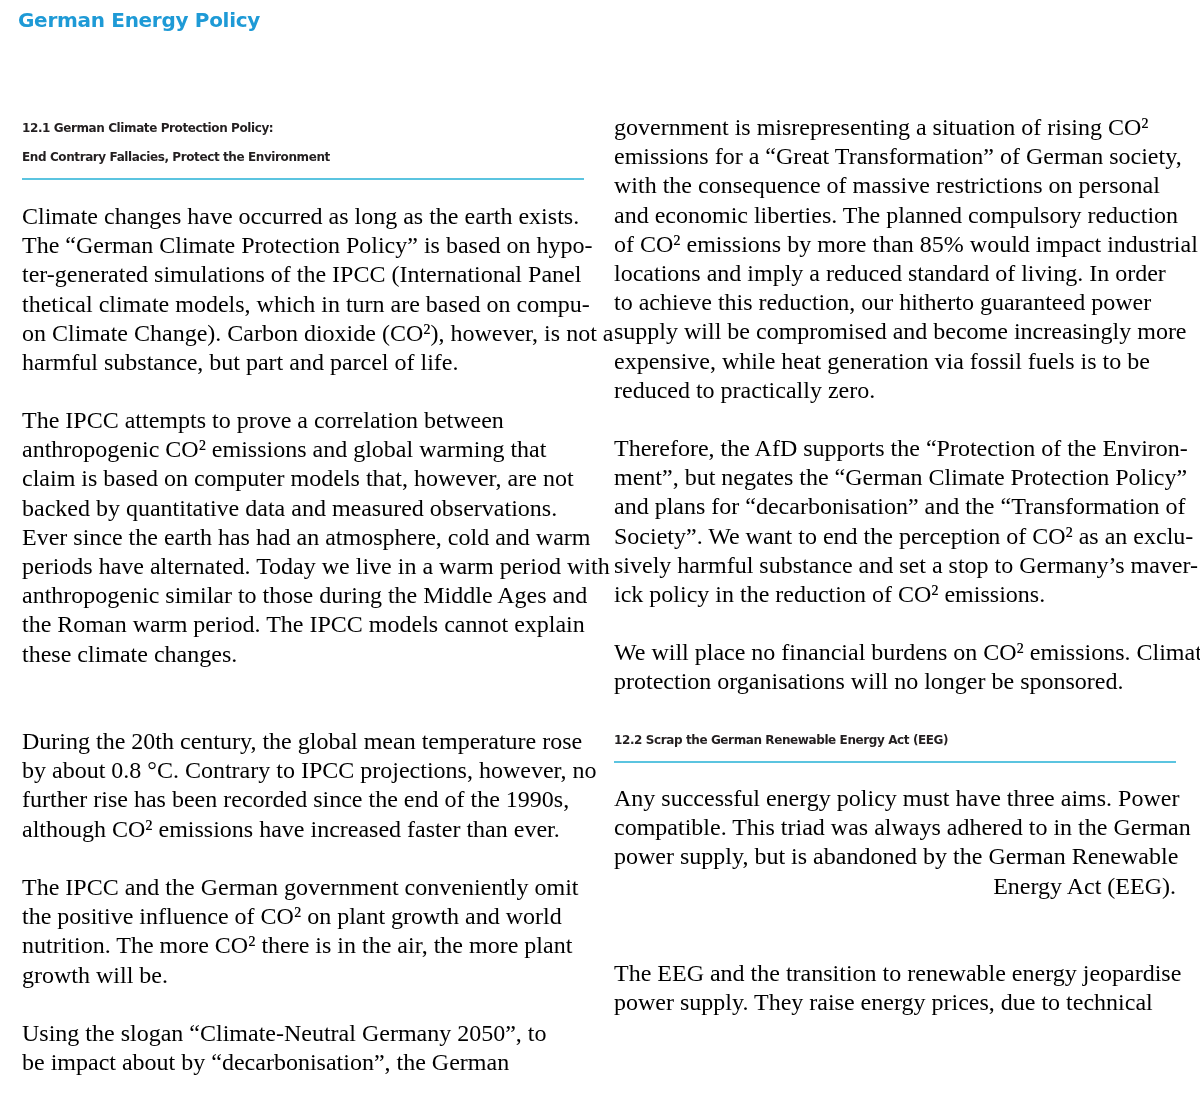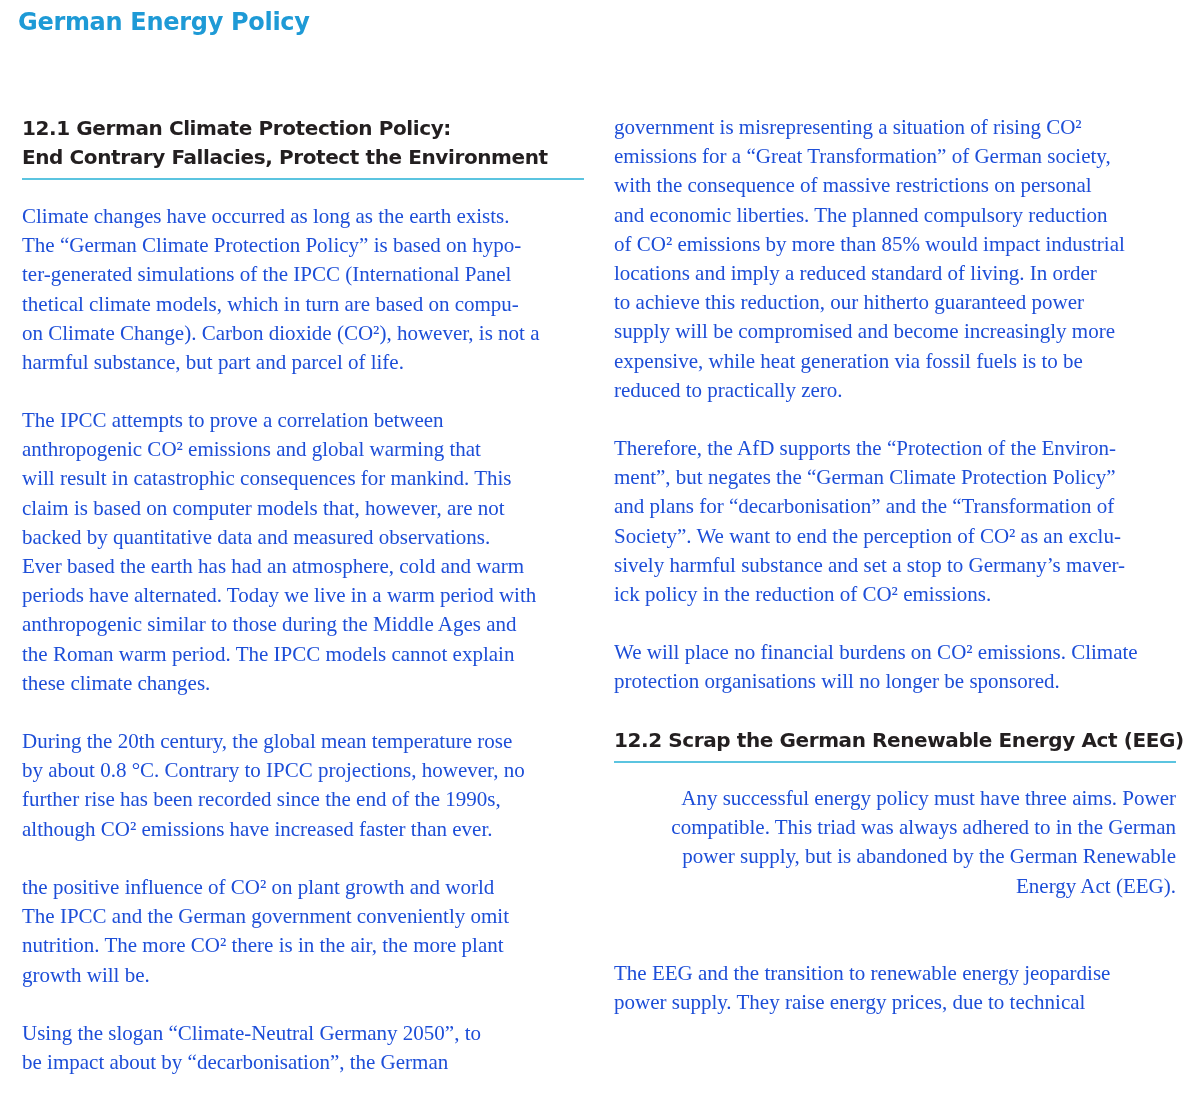--- a/index.html
+++ b/index.html
@@ -13,51 +13,51 @@
       position: relative;
       overflow: hidden;
       color: #231f20;
     }
     .running-header {
       position: absolute;
       left: 18px;
       top: 8px;
       font-family: "DejaVu Sans", sans-serif;
       font-weight: bold;
-      font-size: 24px;
+      font-size: 20px;
       letter-spacing: -0.3px;
       color: #1e9ad6;
     }
     .column {
       position: absolute;
       top: 0;
     }
     .col-left {
       left: 22px;
       width: 562px;
     }
     .col-right {
       left: 614px;
       width: 562px;
     }
     .section-heading {
       font-family: "DejaVu Sans", sans-serif;
       font-weight: bold;
-      font-size: 20px;
+      font-size: 12px;
       line-height: 29px;
       letter-spacing: -0.4px;
       color: #231f20;
       padding-bottom: 6px;
       border-bottom: 2px solid #5bc4e0;
     }
     .body-text {
       font-family: "Liberation Serif", "DejaVu Serif", serif;
-      font-size: 21px;
+      font-size: 24px;
       line-height: 29.2px;
-      color: #1d4ed8;
+      color: #000000;
     }
     .line {
       display: block;
       white-space: nowrap;
     }
     .abs {
       position: absolute;
       left: 0;
       right: 0;
     }
@@ -79,40 +79,39 @@
     <span class="line">The “German Climate Protection Policy” is based on hypo-</span>
     <span class="line">ter-generated simulations of the IPCC (International Panel</span>
     <span class="line">thetical climate models, which in turn are based on compu-</span>
     <span class="line">on Climate Change). Carbon dioxide (CO²), however, is not a</span>
     <span class="line">harmful substance, but part and parcel of life.</span>
   </div>
 
   <div class="abs body-text" style="top:406px;">
     <span class="line">The IPCC attempts to prove a correlation between</span>
     <span class="line">anthropogenic CO² emissions and global warming that</span>
-    <span class="line">will result in catastrophic consequences for mankind. This</span>
     <span class="line">claim is based on computer models that, however, are not</span>
     <span class="line">backed by quantitative data and measured observations.</span>
-    <span class="line">Ever based the earth has had an atmosphere, cold and warm</span>
+    <span class="line">Ever since the earth has had an atmosphere, cold and warm</span>
     <span class="line">periods have alternated. Today we live in a warm period with</span>
     <span class="line">anthropogenic similar to those during the Middle Ages and</span>
     <span class="line">the Roman warm period. The IPCC models cannot explain</span>
     <span class="line">these climate changes.</span>
   </div>
 
   <div class="abs body-text" style="top:727px;">
     <span class="line">During the 20th century, the global mean temperature rose</span>
     <span class="line">by about 0.8 °C. Contrary to IPCC projections, however, no</span>
     <span class="line">further rise has been recorded since the end of the 1990s,</span>
     <span class="line">although CO² emissions have increased faster than ever.</span>
   </div>
 
   <div class="abs body-text" style="top:873px;">
+    <span class="line">The IPCC and the German government conveniently omit</span>
     <span class="line">the positive influence of CO² on plant growth and world</span>
-    <span class="line">The IPCC and the German government conveniently omit</span>
     <span class="line">nutrition. The more CO² there is in the air, the more plant</span>
     <span class="line">growth will be.</span>
   </div>
 
   <div class="abs body-text" style="top:1019px;">
     <span class="line">Using the slogan “Climate-Neutral Germany 2050”, to</span>
     <span class="line">be impact about by “decarbonisation”, the German</span>
   </div>
 </div>
 

